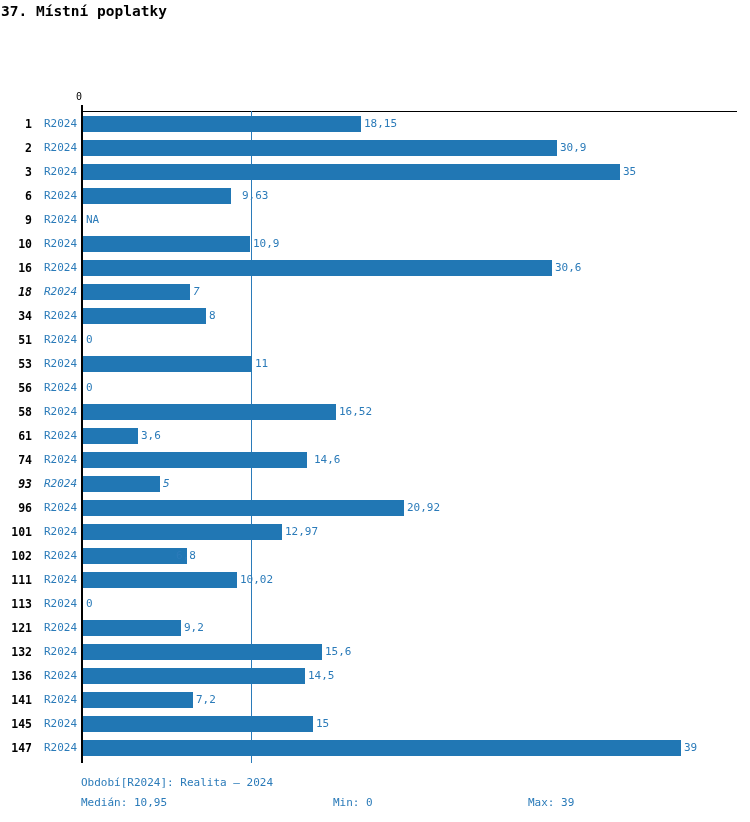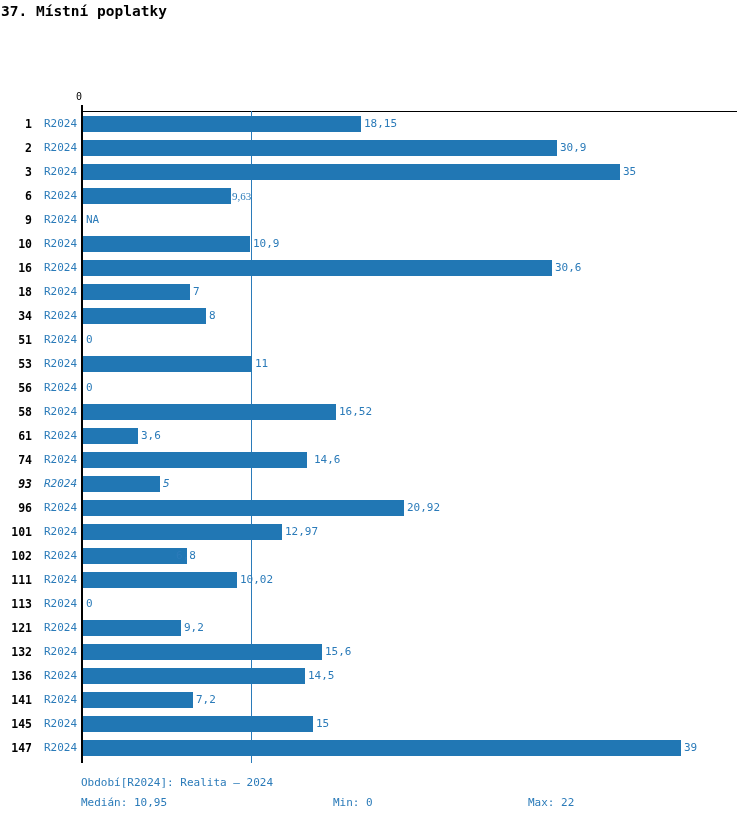--- a/index.html
+++ b/index.html
@@ -211,40 +211,40 @@
       <div class="row" style="top: 60px;">
         <div class="row-index">3</div>
         <div class="row-period">R2024</div>
         <div class="bar" style="width: 537px;"></div>
         <div class="bar-label" style="left: 623px;">35</div>
       </div>
       <div class="row" style="top: 84px;">
         <div class="row-index">6</div>
         <div class="row-period">R2024</div>
         <div class="bar" style="width: 148px;"></div>
-        <div class="bar-label" style="left: 232px; font-family: Liberation Serif, serif;">9,63</div>
+        <div class="bar-label" style="left: 242px;">9,63</div>
       </div>
       <div class="row" style="top: 108px;">
         <div class="row-index">9</div>
         <div class="row-period">R2024</div>
         <div class="bar-label" style="left: 86px;">NA</div>
       </div>
       <div class="row" style="top: 132px;">
         <div class="row-index">10</div>
         <div class="row-period">R2024</div>
         <div class="bar" style="width: 167px;"></div>
         <div class="bar-label" style="left: 253px;">10,9</div>
       </div>
       <div class="row" style="top: 156px;">
         <div class="row-index">16</div>
         <div class="row-period">R2024</div>
         <div class="bar" style="width: 469px;"></div>
         <div class="bar-label" style="left: 555px;">30,6</div>
       </div>
-      <div class="row" style="top: 180px;">
+      <div class="row" style="top: 180px; font-style: italic;">
         <div class="row-index">18</div>
         <div class="row-period">R2024</div>
         <div class="bar" style="width: 107px;"></div>
         <div class="bar-label" style="left: 193px;">7</div>
       </div>
       <div class="row" style="top: 204px;">
         <div class="row-index">34</div>
         <div class="row-period">R2024</div>
         <div class="bar" style="width: 123px;"></div>
         <div class="bar-label" style="left: 209px;">8</div>
@@ -354,14 +354,14 @@
         <div class="bar" style="width: 598px;"></div>
         <div class="bar-label" style="left: 684px;">39</div>
       </div>
     </div>
 </div>
 
 <div id="footer">
   <div id="footer-period">Období[R2024]: Realita – 2024</div>
   <div id="footer-median">Medián: 10,95</div>
   <div id="footer-min">Min: 0</div>
-  <div id="footer-max">Max: 22</div>
+  <div id="footer-max">Max: 39</div>
 </div>
 
 </body></html>

